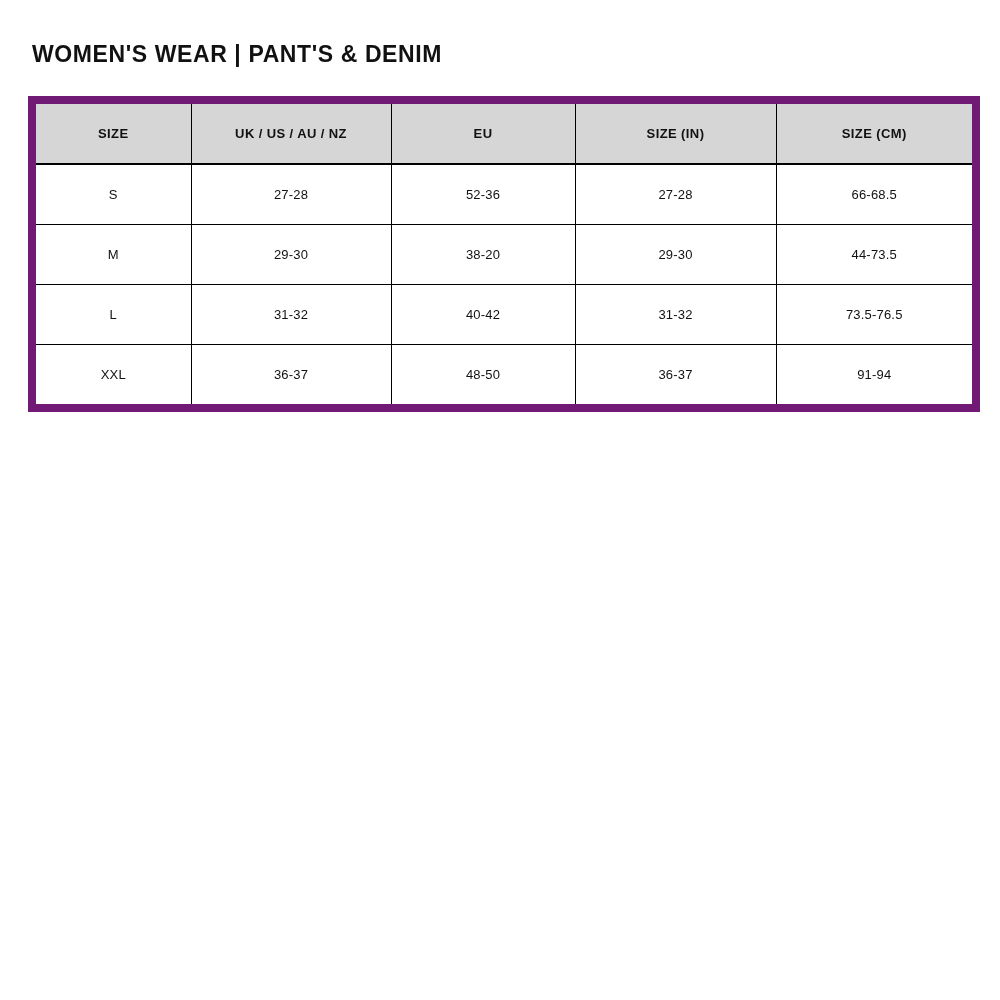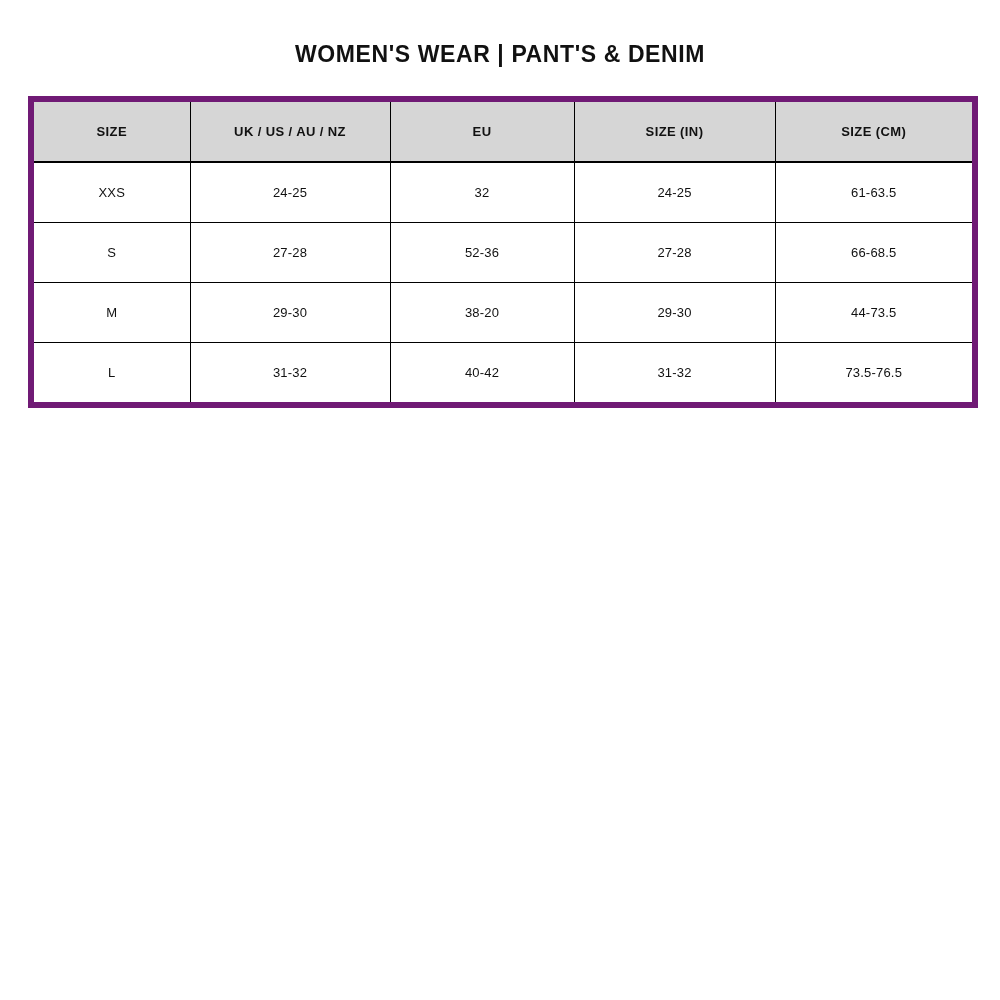--- a/index.html
+++ b/index.html
@@ -14,36 +14,36 @@
     color: #111111;
     -webkit-font-smoothing: antialiased;
   }
   .page {
     position: relative;
     width: 1000px;
     height: 1000px;
     box-sizing: border-box;
   }
   .title {
-    text-align: center;
     font-size: 23px;
     font-weight: 700;
     letter-spacing: 0.6px;
     color: #111111;
     padding-top: 41px;
     line-height: 1.2;
+    padding-left: 32px;
   }
   .table-wrap {
     margin: 27px 28px 0 28px;
   }
   table.size-chart {
     border-collapse: collapse;
     width: 944px;
     table-layout: fixed;
-    border: 6px solid #701a75;
+    border: 8px solid #701a75;
   }
   table.size-chart th,
   table.size-chart td {
     border: 1px solid #000000;
     text-align: center;
     vertical-align: middle;
     font-size: 13px;
     color: #111111;
   }
   table.size-chart thead th {
@@ -87,44 +87,44 @@
         <tr>
           <th>SIZE</th>
           <th>UK / US / AU / NZ</th>
           <th>EU</th>
           <th>SIZE (IN)</th>
           <th>SIZE (CM)</th>
         </tr>
       </thead>
       <tbody>
         <tr>
-          <td class="size-cell">XXS</td>
-          <td>24-25</td>
-          <td>32</td>
-          <td>24-25</td>
-          <td>61-63.5</td>
-        </tr>
-        <tr>
           <td class="size-cell">S</td>
           <td>27-28</td>
           <td>52-36</td>
           <td>27-28</td>
           <td>66-68.5</td>
         </tr>
         <tr>
           <td class="size-cell">M</td>
           <td>29-30</td>
           <td>38-20</td>
           <td>29-30</td>
           <td>44-73.5</td>
         </tr>
         <tr>
           <td class="size-cell">L</td>
           <td>31-32</td>
           <td>40-42</td>
           <td>31-32</td>
           <td>73.5-76.5</td>
         </tr>
+        <tr>
+          <td class="size-cell">XXL</td>
+          <td>36-37</td>
+          <td>48-50</td>
+          <td>36-37</td>
+          <td>91-94</td>
+        </tr>
       </tbody>
     </table>
   </div>
 
 </div>
 
 </body></html>

